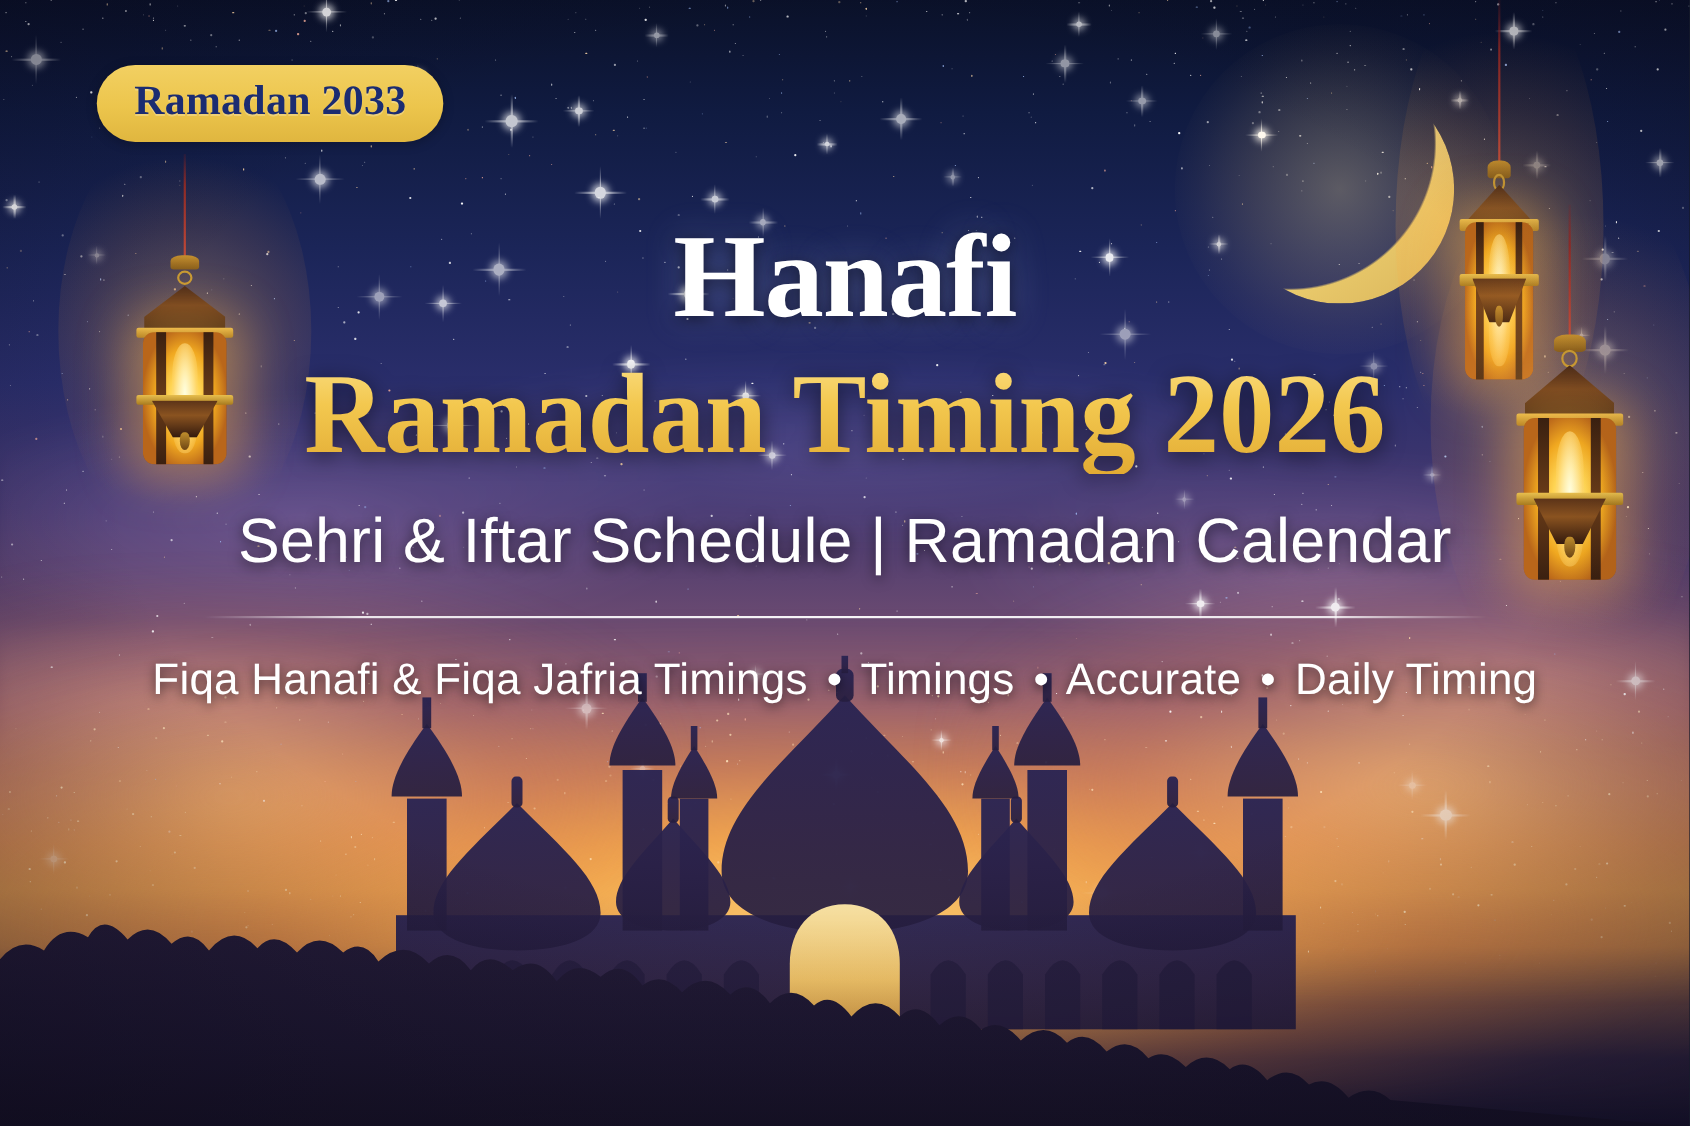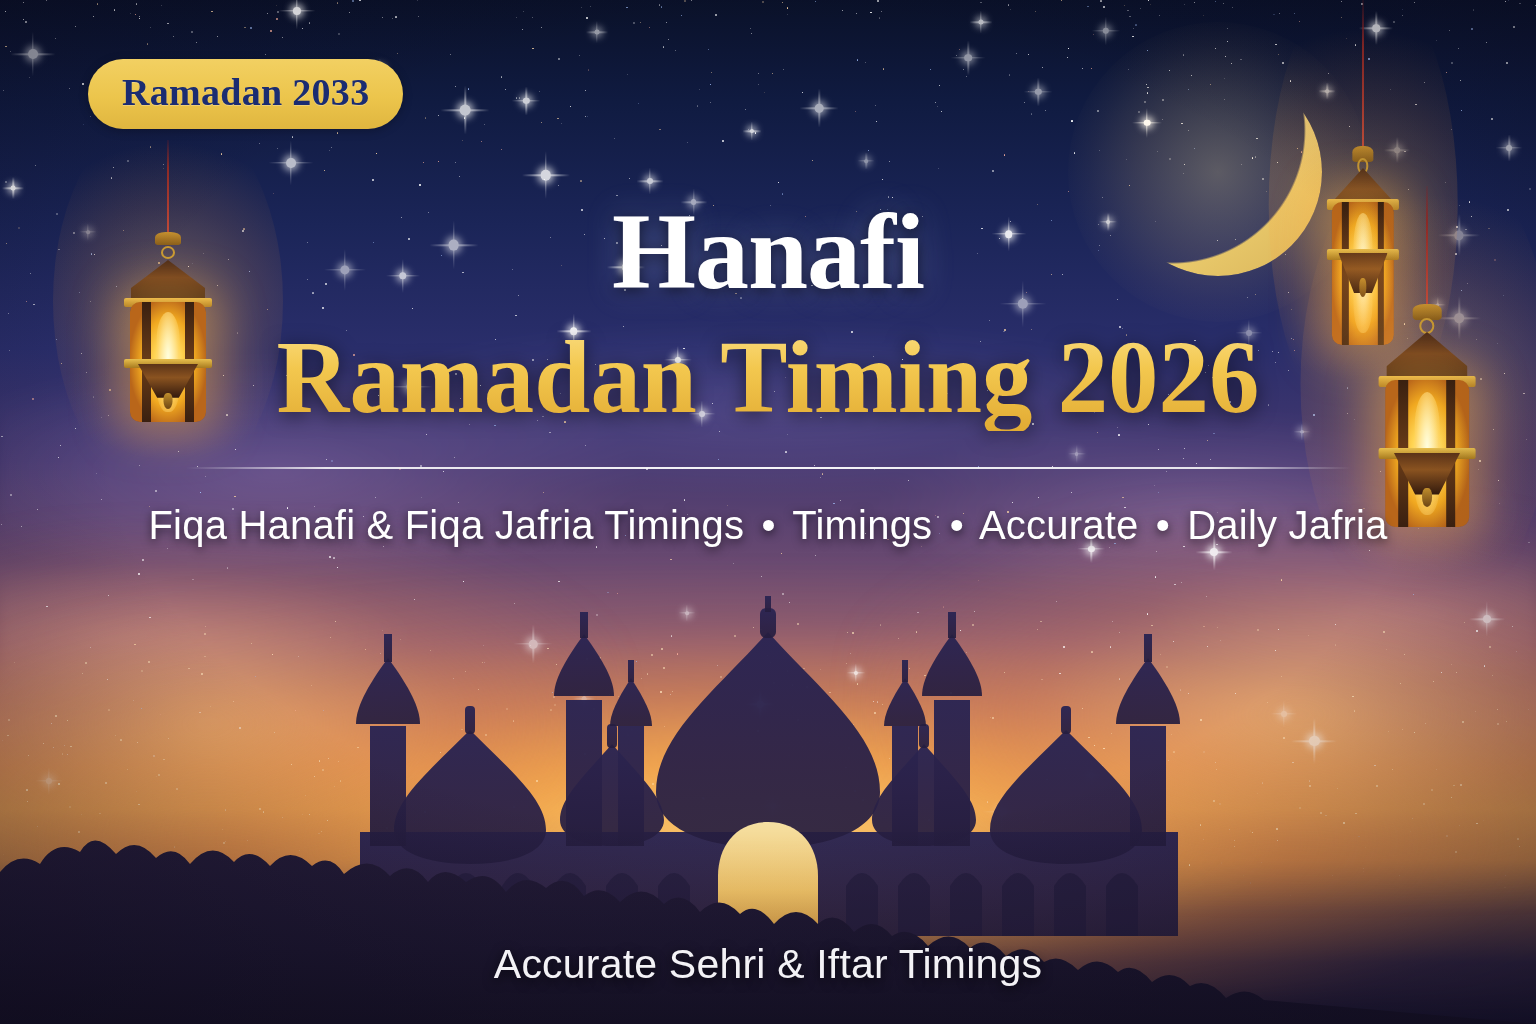--- a/index.html
+++ b/index.html
@@ -1843,27 +1843,27 @@
       L1536,230 L0,230 Z"></path>
   </svg>
 
   <div class="vignette"></div>
 
   <div class="badge">Ramadan 2033</div>
 
   <div class="content">
     <div class="title-city">Hanafi</div>
     <div class="title-main">Ramadan Timing 2026</div>
+    <div class="subtitle">Sehri &amp; Iftar Schedule | Ramadan Calendar</div>
     <div class="divider"></div>
     <div class="features">
       <span>Fiqa Hanafi &amp; Fiqa Jafria Timings</span>
       <span class="sep">•</span>
       <span>Timings</span>
       <span class="sep">•</span>
       <span>Accurate</span>
       <span class="sep">•</span>
-      <span>Daily Jafria</span>
+      <span>Daily Timing</span>
     </div>
   </div>
 
-  <div class="footer-caption">Accurate Sehri &amp; Iftar Timings</div>
 
 </div>
 
 </body></html>

